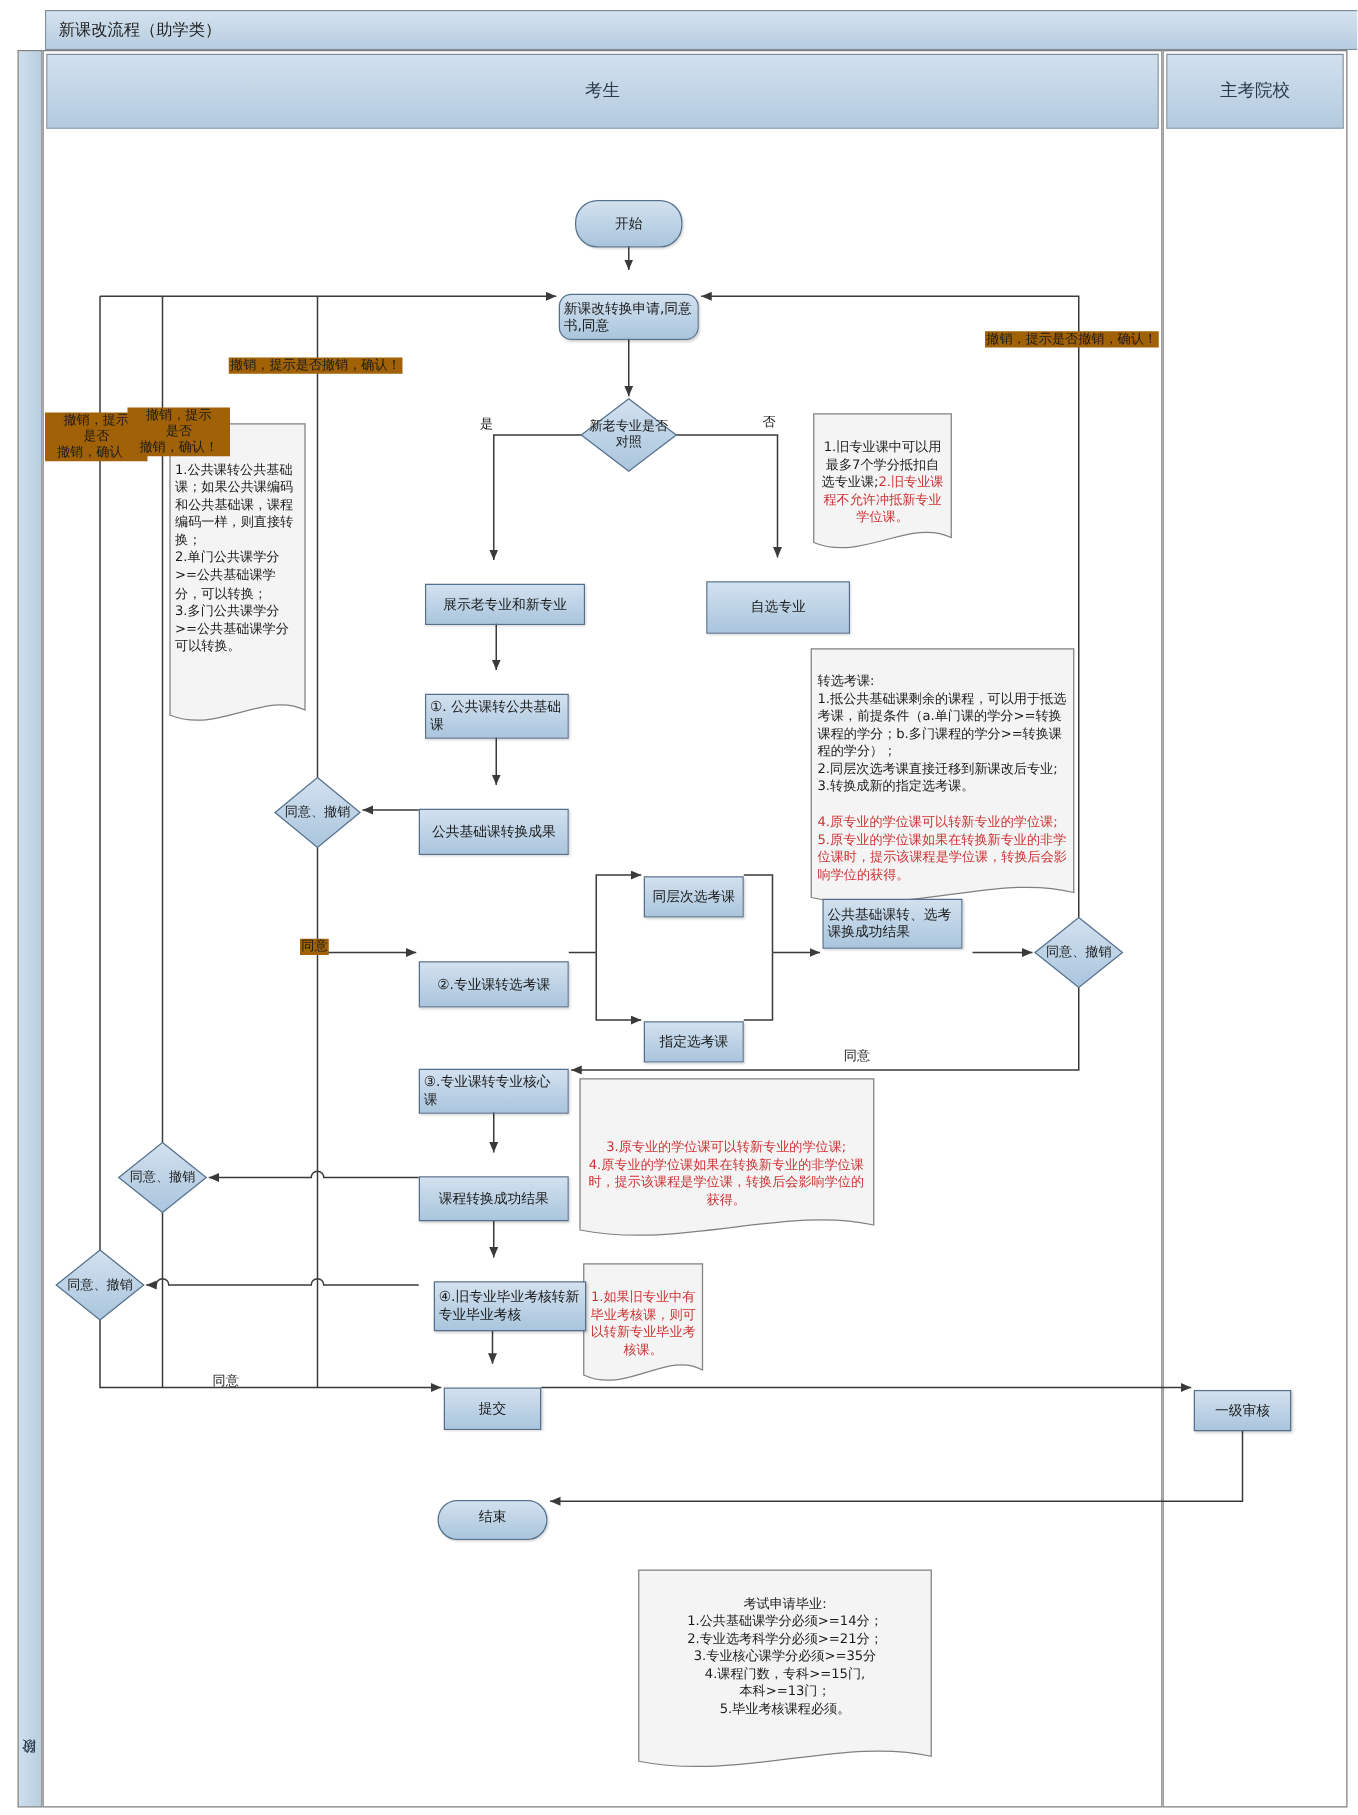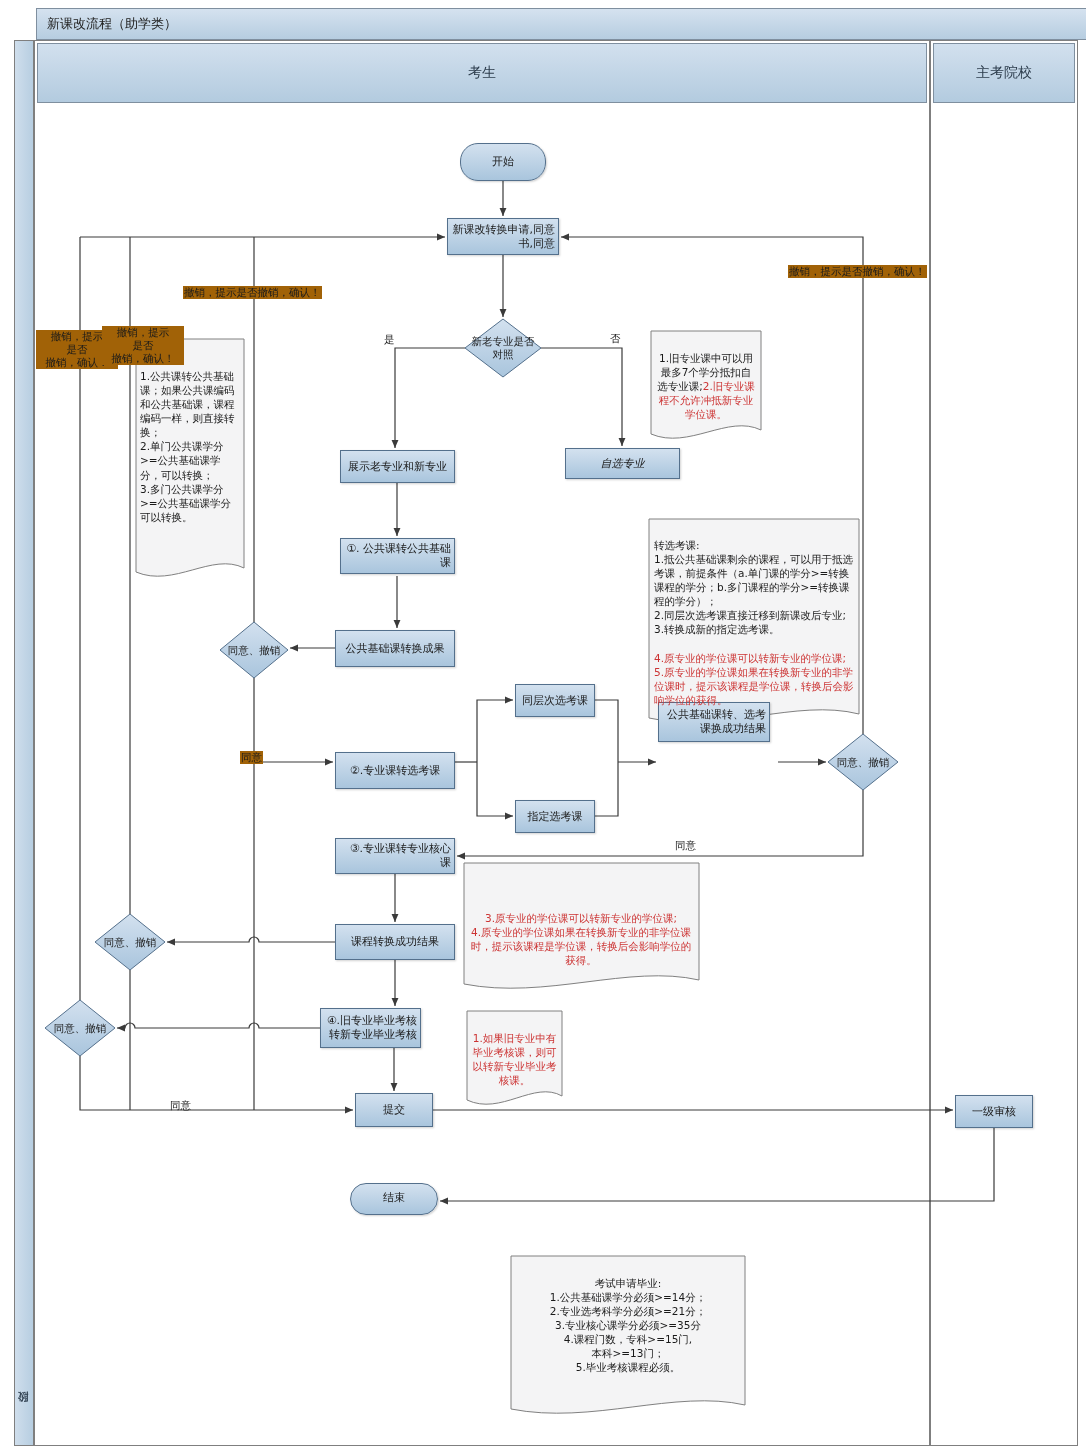--- a/index.html
+++ b/index.html
@@ -5,24 +5,24 @@
   html,body{margin:0;padding:0;background:#fff;}
   #canvas{position:relative;width:1086px;height:1452px;background:#fff;
           font-family:"DejaVu Sans","Liberation Sans",sans-serif;color:#1a1a1a;overflow:hidden;}
   .band{position:absolute;background:linear-gradient(180deg,#d2e0ee 0%,#b3cbdf 100%);border:1px solid #7f8f9f;box-sizing:border-box;}
   .lane{position:absolute;background:#fff;border:1px solid #7f7f7f;box-sizing:border-box;}
   .lane-title{position:absolute;display:flex;align-items:center;justify-content:center;font-size:14px;color:#2b3b4b;}
   #title-bar{position:absolute;left:8px;top:8px;width:1070px;height:32px;
              background:linear-gradient(180deg,#d5e2ef 0%,#b6cde0 100%);border:1px solid #7f8f9f;
              box-sizing:border-box;display:flex;align-items:center;padding-left:10px;font-size:13px;color:#222;margin-left:28px;}
   svg.layer{position:absolute;left:0;top:0;pointer-events:none;}
-  .node{position:absolute;display:flex;align-items:center;justify-content:center;text-align:right;
+  .node{position:absolute;display:flex;align-items:center;justify-content:center;text-align:left;
         font-size:11px;line-height:1.25;background:linear-gradient(180deg,#d3e1ef 0%,#a9c5dd 100%);
         border:1px solid #54708c;box-sizing:border-box;box-shadow:1px 1px 2px rgba(0,0,0,.18);
-        padding:1px 3px;white-space:pre-line;}
+        padding:1px 3px;white-space:pre-line;margin-top:17px;}
   .rounded{border-radius:18px;}
   .dtext{position:absolute;display:flex;align-items:center;justify-content:center;text-align:center;
          font-size:10.5px;line-height:1.2;white-space:pre-line;}
   .ntext{position:absolute;font-size:10.5px;line-height:1.34;white-space:pre-line;}
   .red{color:#cc3333;}
   .lbl{position:absolute;font-size:10.5px;line-height:1.25;color:#1a1a1a;white-space:pre-line;}
   .lbl.bg{background:#a16207;padding:0 1px;}
   .ctr{text-align:center;}
   #stage-cell{position:absolute;left:14px;top:1378px;width:20px;height:66px;display:flex;align-items:center;justify-content:center;}
   #stage-cell span{writing-mode:vertical-rl;transform:rotate(180deg);font-size:11px;color:#2b3b4b;}
@@ -102,32 +102,32 @@
     <g fill="url(#gradB)" stroke="#54708c" stroke-width="1">
       <polygon points="503,319 541,348 503,377 465,348"></polygon>
       <polygon points="254,622 288,650 254,678 220,650"></polygon>
       <polygon points="863,734 898,762 863,790 828,762"></polygon>
       <polygon points="130,914 165,942 130,970 95,942"></polygon>
       <polygon points="80,1000 115,1028 80,1056 45,1028"></polygon>
     </g>
   </svg>
 
   <div class="node rounded" style="left:460px;top:143px;width:86px;height:38px;">开始</div>
-  <div class="node" style="left:447px;top:218px;width:112px;height:37px;">新课改转换申请,同意书,同意</div>
-  <div class="node" style="left:340px;top:450px;width:115px;height:33px;">展示老专业和新专业</div>
-  <div class="node" style="left:565px;top:448px;width:115px;height:31px;font-style:italic;">自选专业</div>
+  <div class="node" style="left:447px;top:218px;width:112px;height:37px;border-radius:10px;">新课改转换申请,同意书,同意</div>
+  <div class="node" style="left:340px;top:450px;width:128px;height:33px;">展示老专业和新专业</div>
+  <div class="node" style="left:565px;top:448px;width:115px;height:42px;">自选专业</div>
   <div class="node" style="left:340px;top:538px;width:115px;height:36px;">①. 公共课转公共基础课</div>
   <div class="node" style="left:335px;top:630px;width:120px;height:37px;">公共基础课转换成果</div>
   <div class="node" style="left:335px;top:752px;width:120px;height:37px;">②.专业课转选考课</div>
   <div class="node" style="left:515px;top:684px;width:80px;height:33px;">同层次选考课</div>
   <div class="node" style="left:515px;top:800px;width:80px;height:33px;">指定选考课</div>
   <div class="node" style="left:658px;top:702px;width:112px;height:40px;">公共基础课转、选考课换成功结果</div>
   <div class="node" style="left:335px;top:838px;width:120px;height:36px;">③.专业课转专业核心课</div>
   <div class="node" style="left:335px;top:924px;width:120px;height:36px;">课程转换成功结果</div>
-  <div class="node" style="left:320px;top:1008px;width:101px;height:40px;">④.旧专业毕业考核转新专业毕业考核</div>
+  <div class="node" style="left:347px;top:1008px;width:122px;height:40px;">④.旧专业毕业考核转新专业毕业考核</div>
   <div class="node" style="left:355px;top:1093px;width:78px;height:34px;">提交</div>
   <div class="node" style="left:955px;top:1095px;width:78px;height:33px;">一级审核</div>
   <div class="node rounded" style="left:350px;top:1183px;width:88px;height:32px;font-family:Liberation Mono, monospace;">结束</div>
 
   <div class="dtext" style="left:470px;top:321px;width:66px;height:54px;">新老专业是否对照</div>
   <div class="dtext" style="left:221px;top:624px;width:66px;height:52px;">同意、撤销</div>
   <div class="dtext" style="left:829px;top:736px;width:68px;height:52px;">同意、撤销</div>
   <div class="dtext" style="left:96px;top:916px;width:68px;height:52px;">同意、撤销</div>
   <div class="dtext" style="left:46px;top:1002px;width:68px;height:52px;">同意、撤销</div>
 

